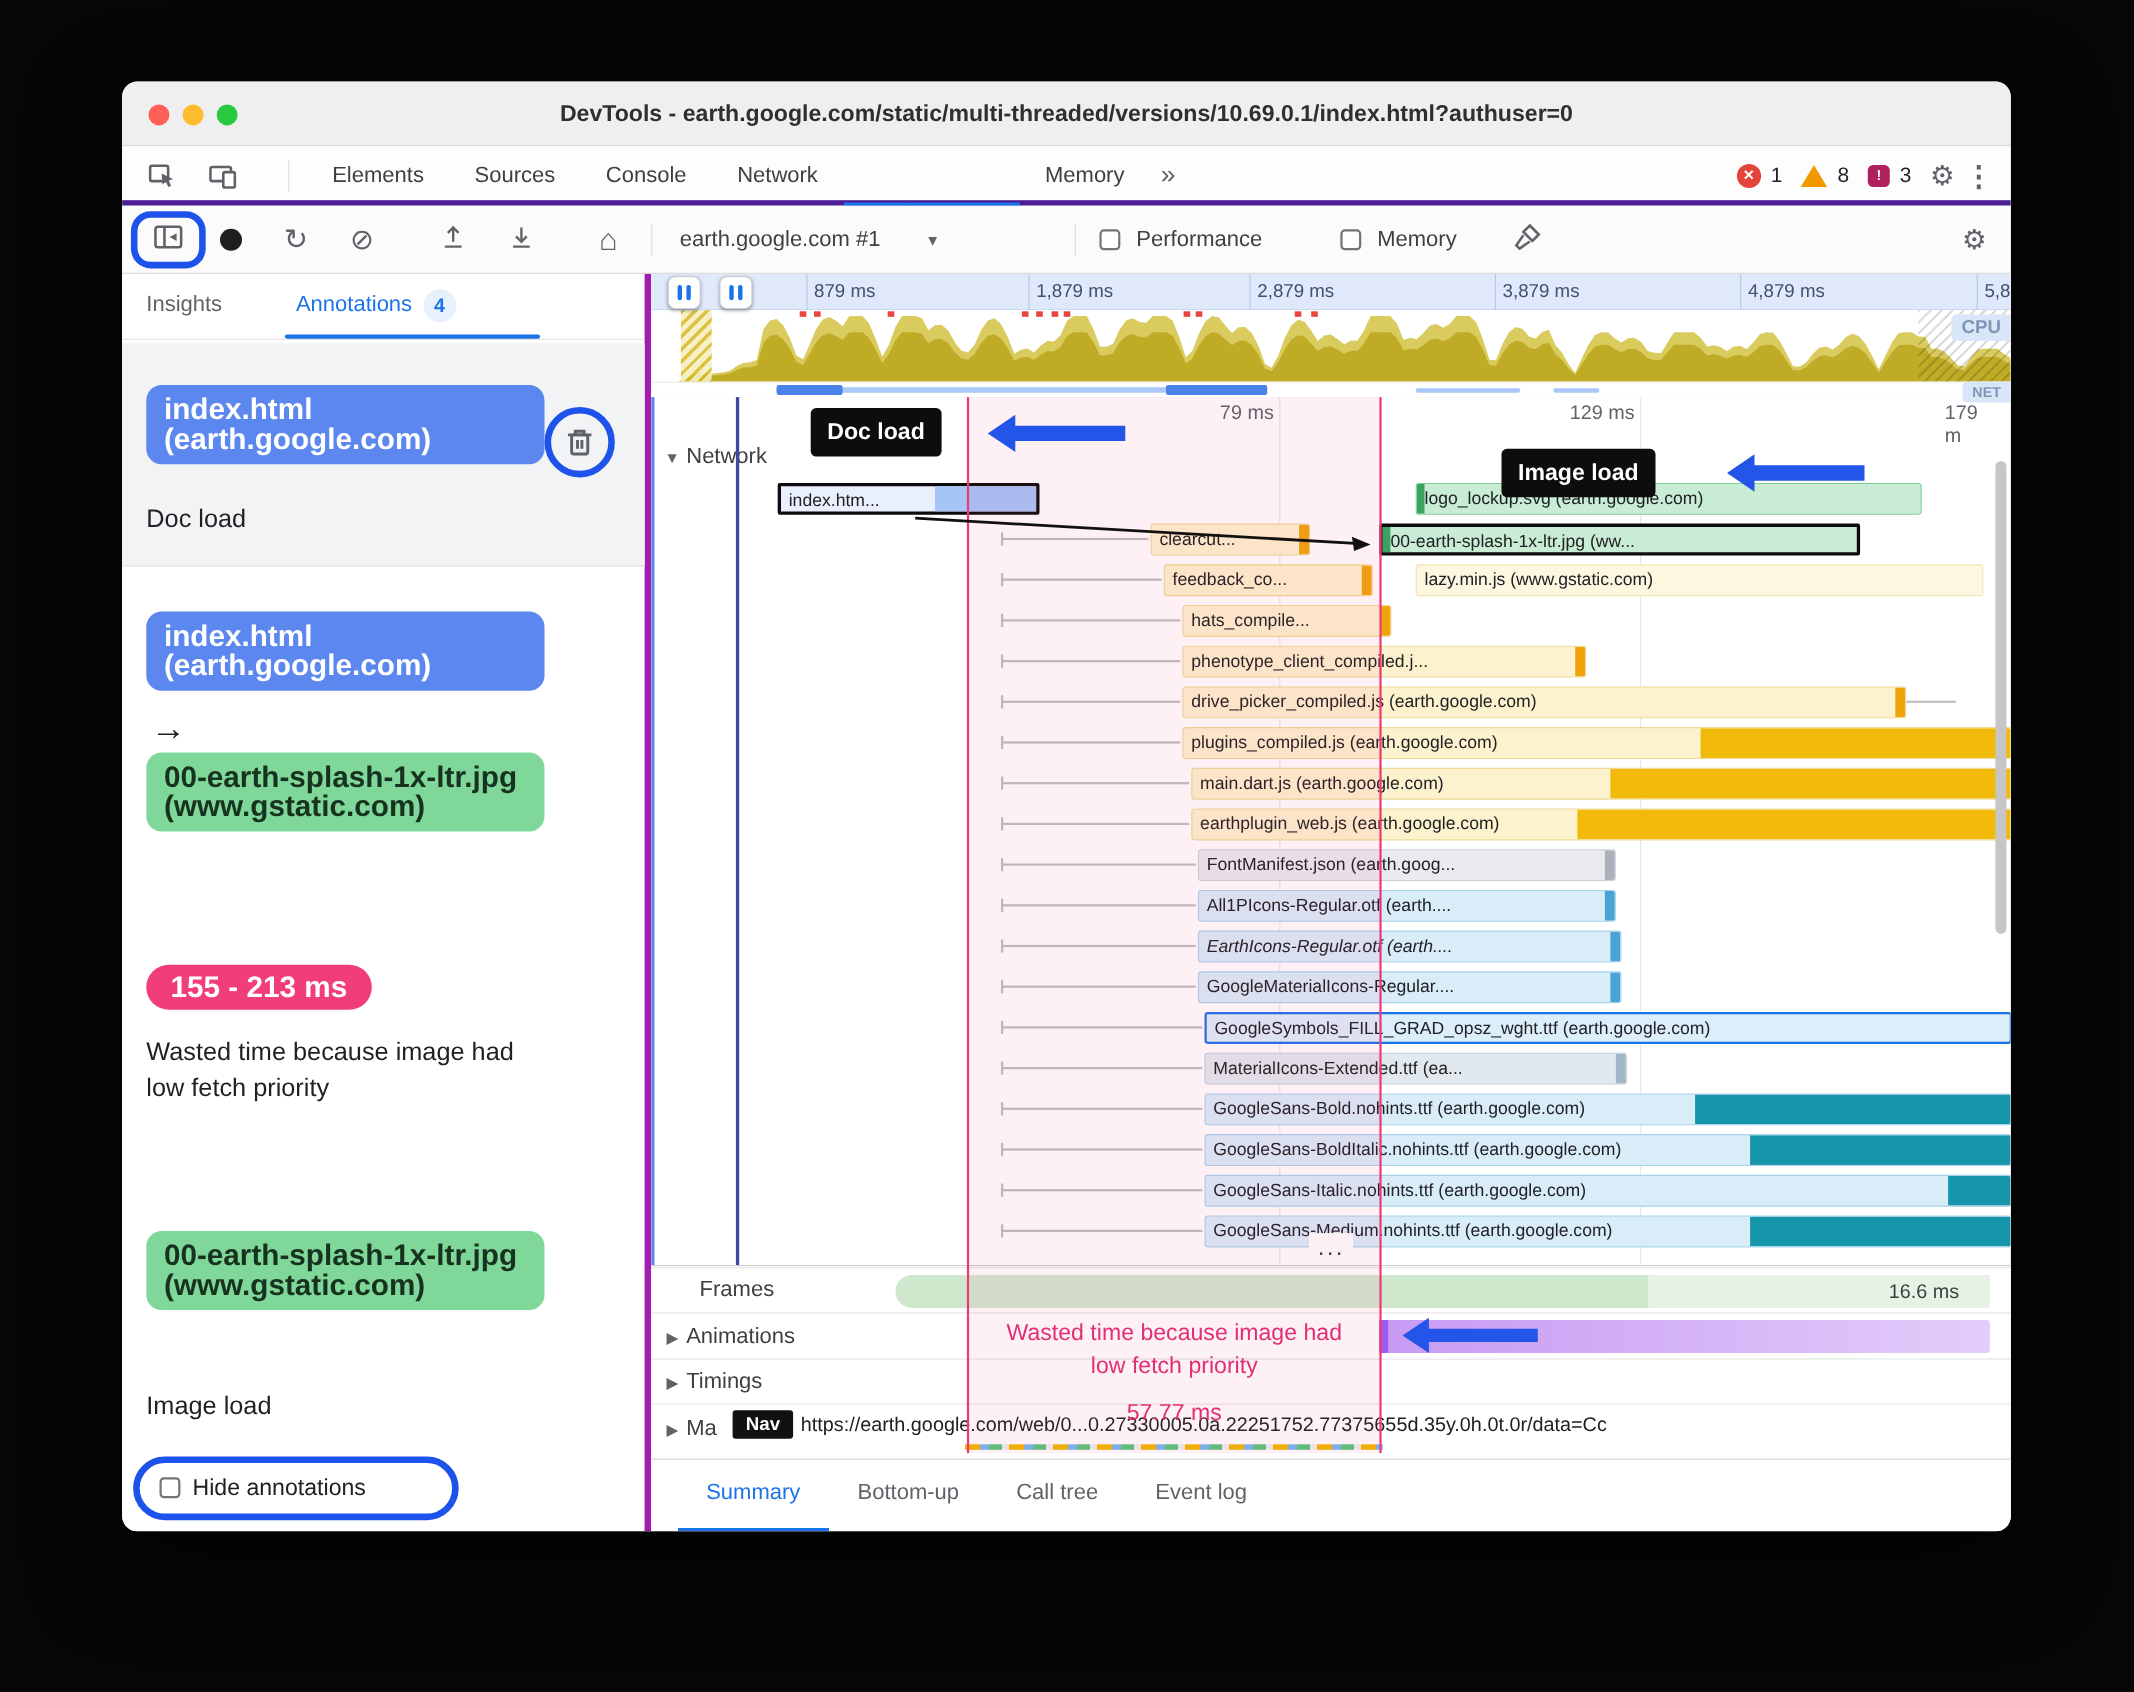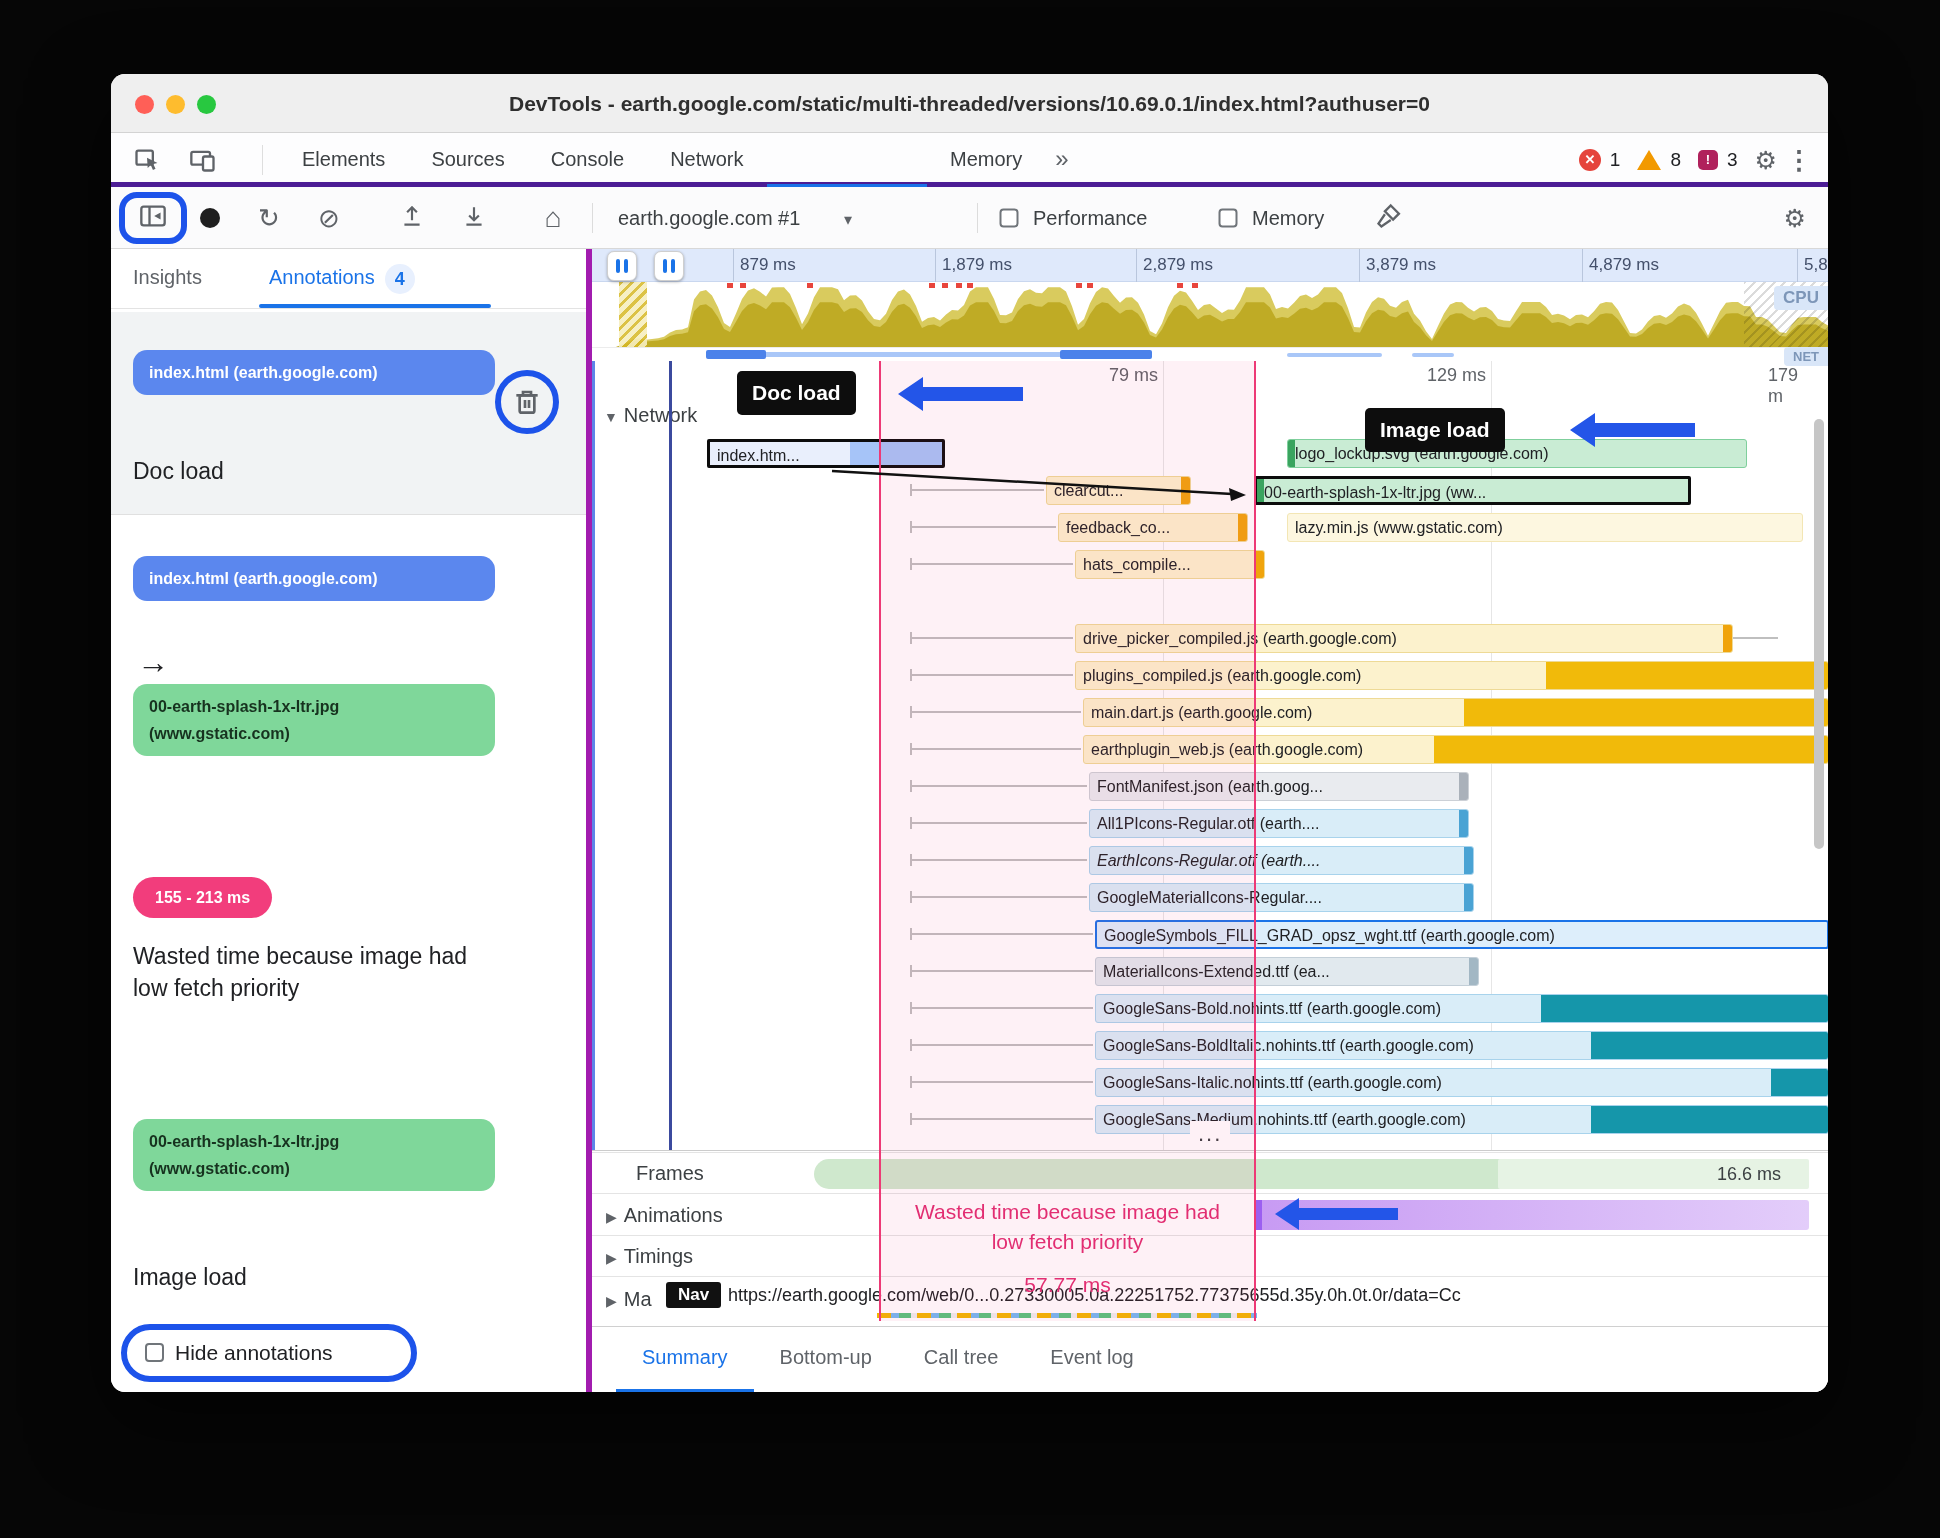--- a/index.html
+++ b/index.html
@@ -37,21 +37,21 @@
   .cb-label{font-size:20px;color:#3c4043;}
   
   .content{position:absolute;left:0;top:175px;width:100%;height:1143px;}
   
   .sidebar{position:absolute;left:0;top:0;width:481px;height:100%;background:#fff;border-right:6px solid #a21caf;}
   .sb-tabs{position:absolute;left:0;top:0;width:100%;height:60px;border-bottom:1px solid #e3e3e3;}
   .sb-tab{position:absolute;top:0;height:60px;line-height:56px;font-size:20px;}
   .sb-underline{position:absolute;left:148px;bottom:0;width:232px;height:4px;background:#1a73e8;border-radius:2px;}
   .ann-badge{display:inline-block;margin-left:10px;width:30px;height:30px;line-height:30px;border-radius:50%;background:#e8f0fe;color:#1a73e8;font-size:18px;font-weight:bold;text-align:center;vertical-align:middle;}
   .entry{position:absolute;left:0;width:100%;}
-  .pill{border-radius:14px;padding:9px 16px;font-weight:bold;font-size:16px;line-height:27px;width:362px;overflow-wrap:anywhere;}
+  .pill{border-radius:14px;padding:9px 16px;font-weight:bold;font-size:27px;line-height:27px;width:362px;overflow-wrap:anywhere;}
   .pill.blue{background:#5b87ee;color:#fff;}
   .pill.green{background:#7fd79a;color:#17321f;}
   .pill.pink{background:#f23d7c;color:#fff;width:auto;display:inline-block;padding:7px 22px;border-radius:22px;}
   .entry-label{font-size:23px;color:#202124;}
   .sb-note{font-size:23px;color:#202124;line-height:1.38;width:340px;}
   
   .timeline{position:absolute;left:481px;top:0;width:1236px;height:1143px;overflow:hidden;background:#fff;}
   
   .minimap{position:absolute;left:0;top:0;width:1236px;height:112px;border-bottom:1px solid #cfcfcf;}
   .mm-ruler{position:absolute;left:0;top:0;width:100%;height:33px;background:#dfe9fb;border-bottom:1px solid #c9d7ef;}
@@ -343,20 +343,24 @@
           </div>
           <div class="net-row" style="top: 74px;">
             <div class="whisker" style="left: 318px; width: 146px;"></div>
             <div class="bar script" style="left: 466px; width: 190px;"><div class="cap"></div><span class="bar-label">feedback_co...</span></div>
             <div class="bar script-pale" style="left: 695px; width: 516px;"><span class="bar-label">lazy.min.js (www.gstatic.com)</span></div>
           </div>
           <div class="net-row" style="top: 111px;">
             <div class="whisker" style="left: 318px; width: 163px;"></div>
             <div class="bar script" style="left: 483px; width: 190px;"><div class="cap"></div><span class="bar-label">hats_compile...</span></div>
           </div>
+          <div class="net-row" style="top: 148px;">
+            <div class="whisker" style="left: 318px; width: 163px;"></div>
+            <div class="bar script" style="left: 483px; width: 367px;"><div class="cap"></div><span class="bar-label">phenotype_client_compiled.j...</span></div>
+          </div>
           <div class="net-row" style="top: 185px;">
             <div class="whisker" style="left: 318px; width: 163px;"></div>
             <div class="bar script" style="left: 483px; width: 658px;"><div class="cap"></div><span class="bar-label">drive_picker_compiled.js (earth.google.com)</span></div>
             <div style="position: absolute; top: 17px; height: 2px; background: rgb(191, 191, 191); left: 1141px; width: 45px;"></div>
           </div>
           <div class="net-row" style="top: 222px;">
             <div class="whisker" style="left: 318px; width: 163px;"></div>
             <div class="bar script" style="left: 483px; width: 754px;"><div class="solid" style="left: 470px;"></div><span class="bar-label">plugins_compiled.js (earth.google.com)</span></div>
           </div>
           <div class="net-row" style="top: 259px;">

